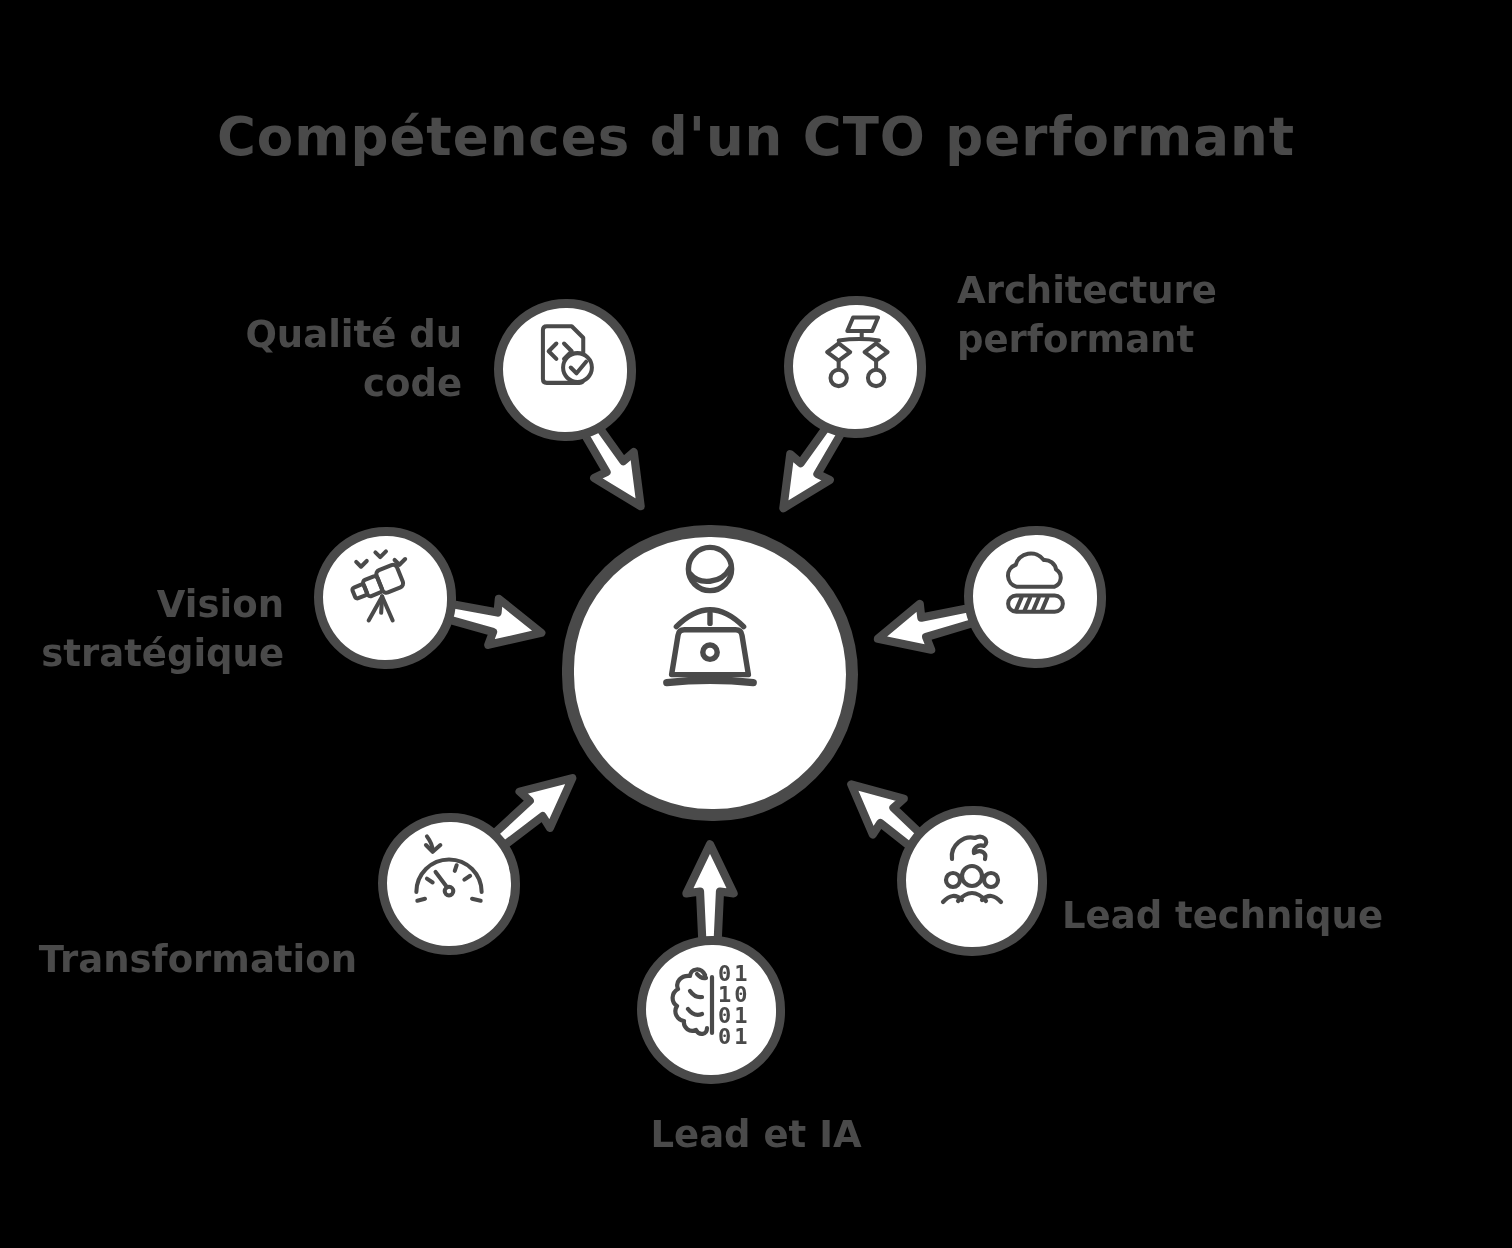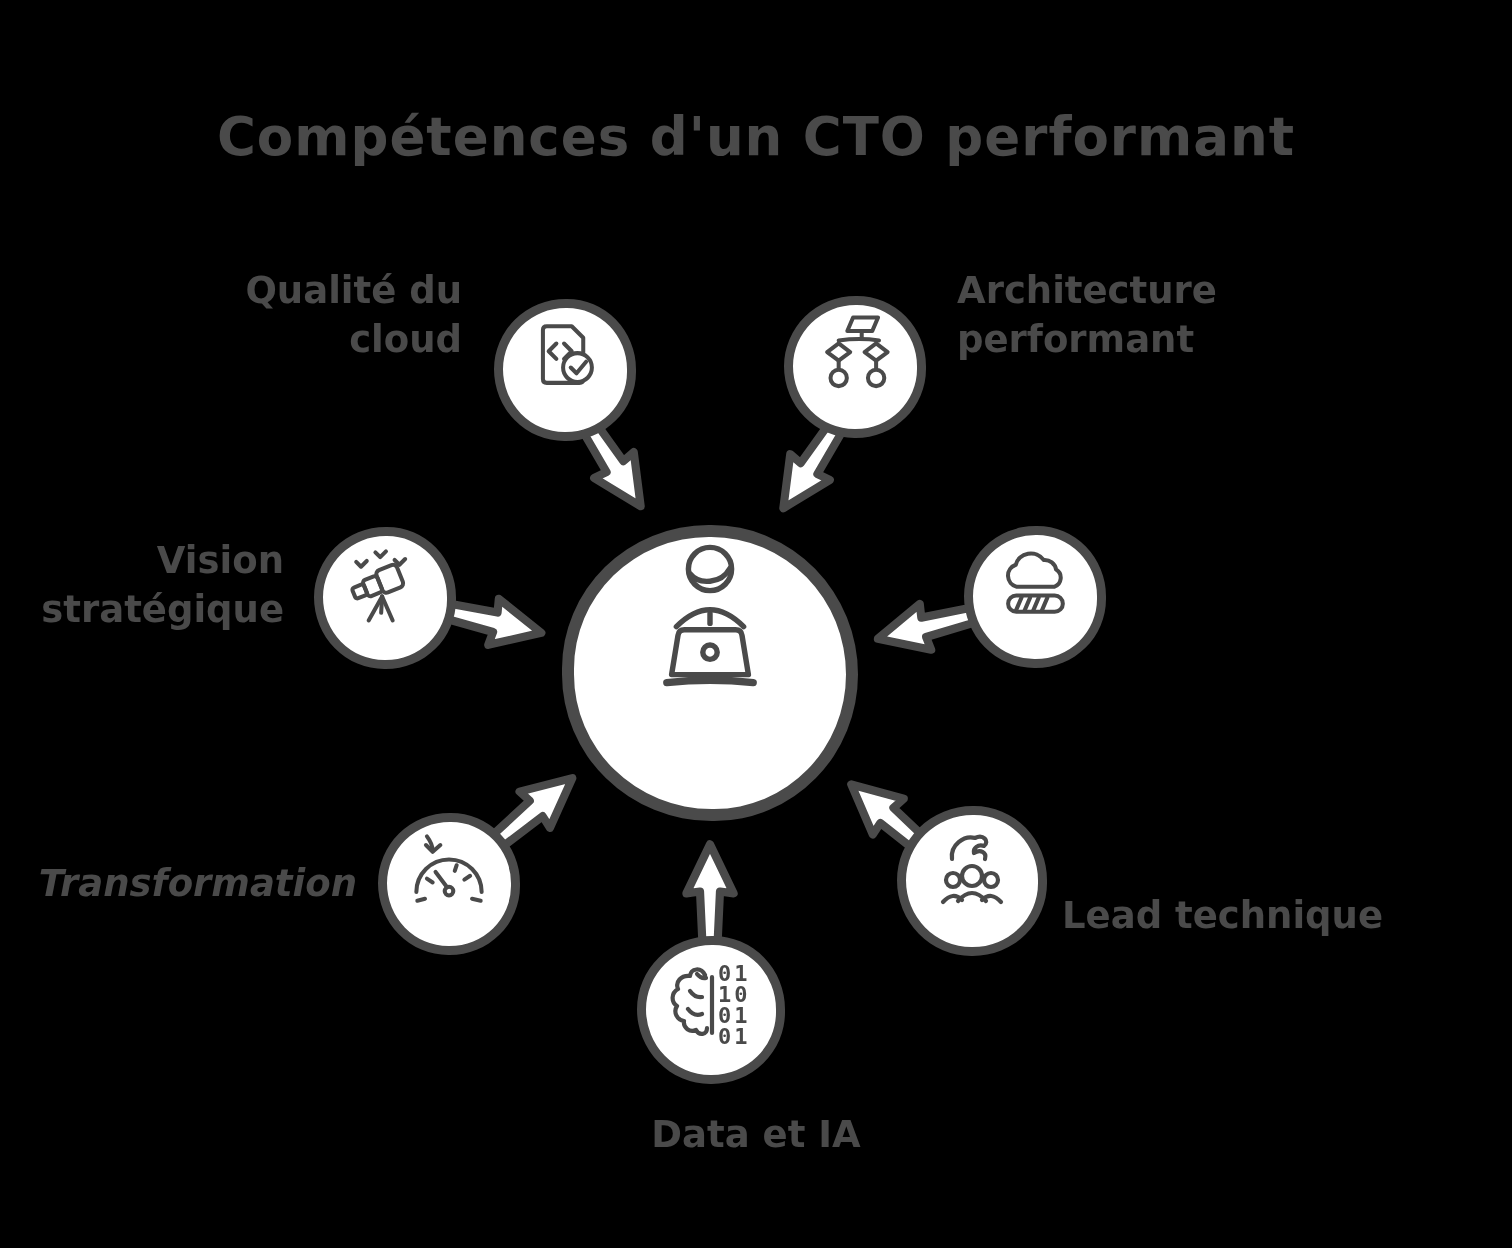--- a/index.html
+++ b/index.html
@@ -29,21 +29,21 @@
     border-radius: 50% 50% 49% 51% / 49% 51% 50% 50%;
   }
   .sat { border-radius: 51% 49% 50% 50% / 50% 50% 49% 51%; }
   .label {
     position:absolute; z-index:3;
     color: var(--ink, #4a4a4a);
     font-size:37px; font-weight:bold; line-height:49px;
     white-space:nowrap;
   }
   .label .ln { display:block; }
-  .r { text-align:right; }
+  .r { text-align:right;margin-top:44px; }
   .c { text-align:center; }
   .arrow { position:absolute; z-index:1; transform-origin:50% 50%; }
   .arrow polygon {
     fill: var(--fill, #fff);
     stroke: var(--ink, #4a4a4a);
     stroke-width: 9;
     stroke-linejoin: round;
   }
   svg.icon .st {
     fill:none;
@@ -106,21 +106,21 @@
     <svg class="icon" width="96" height="96" viewBox="0 0 100 100">
       <path class="st" d="M31,19 L57,19 L69,31 L69,74 Q69,78 65,78 L31,78 Q27,78 27,74 L27,23 Q27,19 31,19 Z"></path>
       <path class="st" d="M41,37 L33,45 L41,53"></path>
       <path class="st" d="M49,37 L57,45 L49,53"></path>
       <circle class="st wfill" cx="63" cy="62" r="15"></circle>
       <path class="st" d="M56,62 L62,68 L72,56"></path>
     </svg>
   </div>
   <div class="label r" style="right:1050px; top:266px;">
     <span class="ln">Qualité du</span>
-    <span class="ln">cloud</span>
+    <span class="ln">code</span>
   </div>
 
   <div class="circle sat" style="left:784px; top:296px; width:142px; height:142px;">
     <svg class="icon" width="96" height="96" viewBox="0 0 100 100">
       <path class="st" d="M48,13 L74,13 L68,27 L42,27 Z"></path>
       <path class="st" d="M57,27 L57,34"></path>
       <path class="st" d="M33,37 Q55,34 75,37"></path>
       <path class="st" d="M33,40 L45,49 L33,58 L21,49 Z"></path>
       <path class="st" d="M72,40 L84,49 L72,58 L60,49 Z"></path>
       <path class="st" d="M33,58 L33,67"></path>
@@ -172,39 +172,39 @@
       <path class="st" d="M16,73 A34,34 0 0 1 84,73"></path>
       <path class="st" d="M27,59 L33,63"></path>
       <path class="st" d="M58,45 L56,51"></path>
       <path class="st" d="M72,56 L66,60"></path>
       <path class="st" d="M17,82 L25,80"></path>
       <path class="st" d="M74,80 L83,82"></path>
       <path class="st" d="M48,68 L36,52"></path>
       <circle class="st" cx="50" cy="72" r="4.5"></circle>
     </svg>
   </div>
-  <div class="label r" style="right:1155px; top:859px;font-style:italic;">
+  <div class="label r" style="right:1155px; top:891px;">
     <span class="ln">Transformation</span>
   </div>
 
   <div class="circle sat" style="left:637px; top:936px; width:148px; height:148px;">
     <svg class="icon" width="100" height="104" viewBox="0 0 100 104">
       <path class="st" d="M44,30 C40,22 30,23 29,31 C20,30 14,37 17,44 C10,48 10,57 16,61 C12,67 16,75 23,76 C22,83 29,88 35,85 C38,91 46,90 46,83"></path>
       <path class="st" d="M36,29 Q40,34 45,33"></path>
       <path class="st" d="M29,46 Q34,53 41,52"></path>
       <path class="st" d="M27,64 Q33,72 41,69"></path>
       <path class="st" d="M51,32 L51,88"></path>
       <text class="bintext" x="57" y="36">01</text>
       <text class="bintext" x="57" y="57">10</text>
       <text class="bintext" x="57" y="78">01</text>
       <text class="bintext" x="57" y="99">01</text>
     </svg>
   </div>
   <div class="label c" style="left:50%; transform:translateX(-50%); top:1110px;">
-    <span class="ln">Data et IA</span>
+    <span class="ln">Lead et IA</span>
   </div>
 
   <div class="circle sat" style="left:897px; top:806px; width:150px; height:150px;">
     <svg class="icon" width="100" height="100" viewBox="0 0 100 100">
       <path class="st" d="M30,44 C28,30 42,20 53,23 C61,19 68,26 62,31 C56,29 51,33 52,38 C58,34 65,37 63,44"></path>
       <circle class="st" cx="50" cy="61" r="10"></circle>
       <circle class="st" cx="31" cy="65" r="7"></circle>
       <circle class="st" cx="69" cy="65" r="7"></circle>
       <path class="st" d="M36,86 Q50,70 64,86"></path>
       <path class="st" d="M21,87 Q31,76 40,85"></path>

